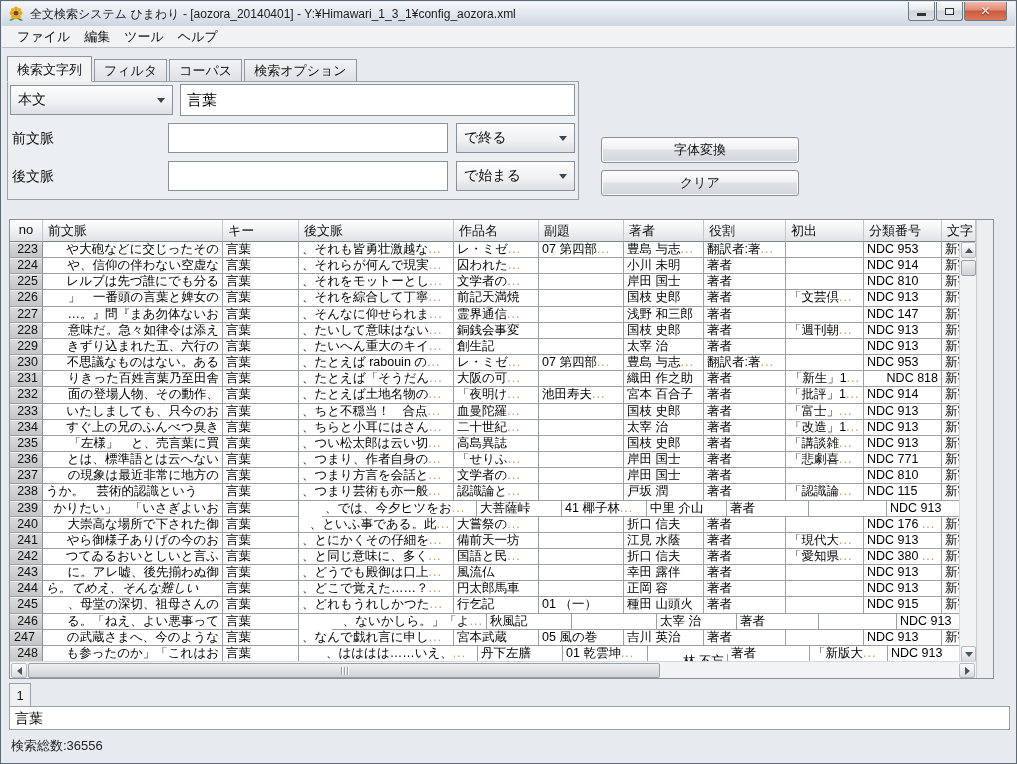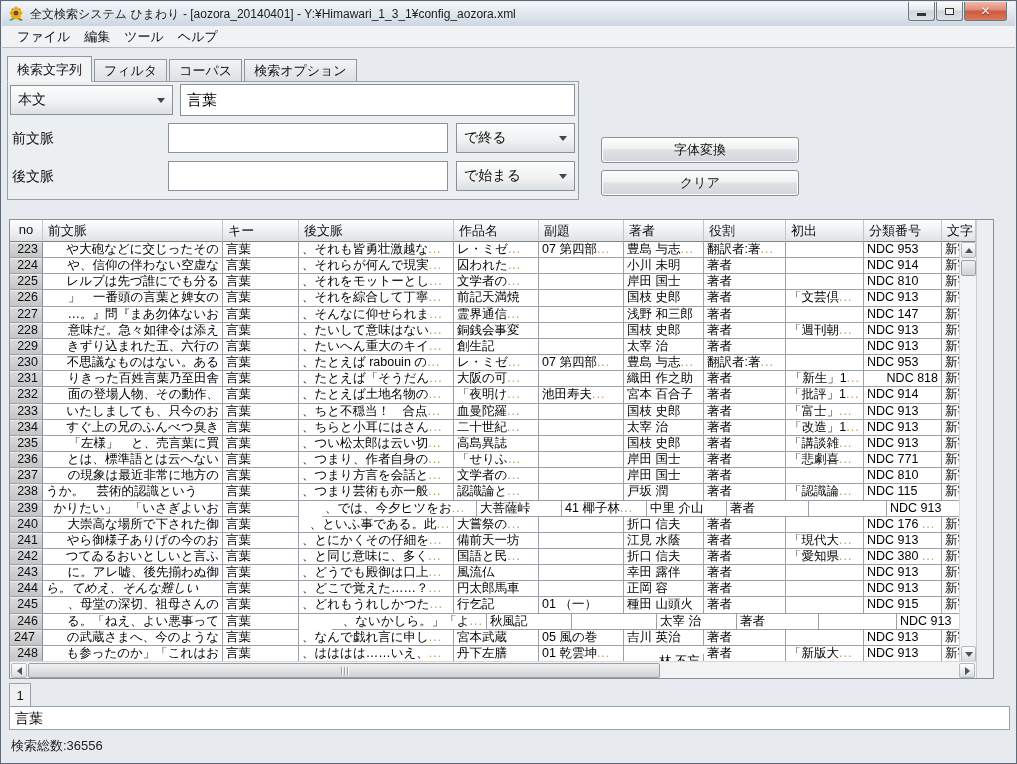--- a/index.html
+++ b/index.html
@@ -495,21 +495,21 @@
           <div class="td" style="width: 80px; flex: 0 0 80px; text-align: left;">吉川 英治</div>
           <div class="td" style="width: 82px; flex: 0 0 82px; text-align: left;">著者</div>
           <div class="td" style="width: 78px; flex: 0 0 78px; text-align: left;"></div>
           <div class="td" style="width: 78px; flex: 0 0 78px; text-align: left;">NDC 913</div>
           <div class="td" style="width: 34px; flex: 0 0 34px; text-align: left;">新字新</div>
         </div>
         <div class="trow">
           <div class="rowhdr" style="width: 33px; flex: 0 0 33px; text-align: right;">248</div>
           <div class="td" style="width: 180px; flex: 0 0 180px; text-align: right;">も参ったのか」「これはお</div>
           <div class="td" style="width: 76px; flex: 0 0 76px; text-align: left;">言葉</div>
-          <div class="td" style="width: 155px; flex: 0 0 155px; text-align: left;">、はははは……いえ、<span class="ell">...</span></div>
+          <div class="td" style="width: 155px; flex: 0 0 155px; text-align: left; margin-left: 24px;">、はははは……いえ、<span class="ell">...</span></div>
           <div class="td" style="width: 85px; flex: 0 0 85px; text-align: left;">丹下左膳</div>
           <div class="td" style="width: 85px; flex: 0 0 85px; text-align: left;">01 乾雲坤<span class="ell">...</span></div>
           <div class="td" style="width: 80px; flex: 0 0 80px; text-align: right; margin-top: 8px;">林 不忘</div>
           <div class="td" style="width: 82px; flex: 0 0 82px; text-align: left;">著者</div>
           <div class="td" style="width: 78px; flex: 0 0 78px; text-align: left;">「新版大<span class="ell">...</span></div>
           <div class="td" style="width: 78px; flex: 0 0 78px; text-align: left;">NDC 913</div>
           <div class="td" style="width: 34px; flex: 0 0 34px; text-align: left;">新字新</div>
         </div>
       </div>
     <div class="vcorner"></div>

